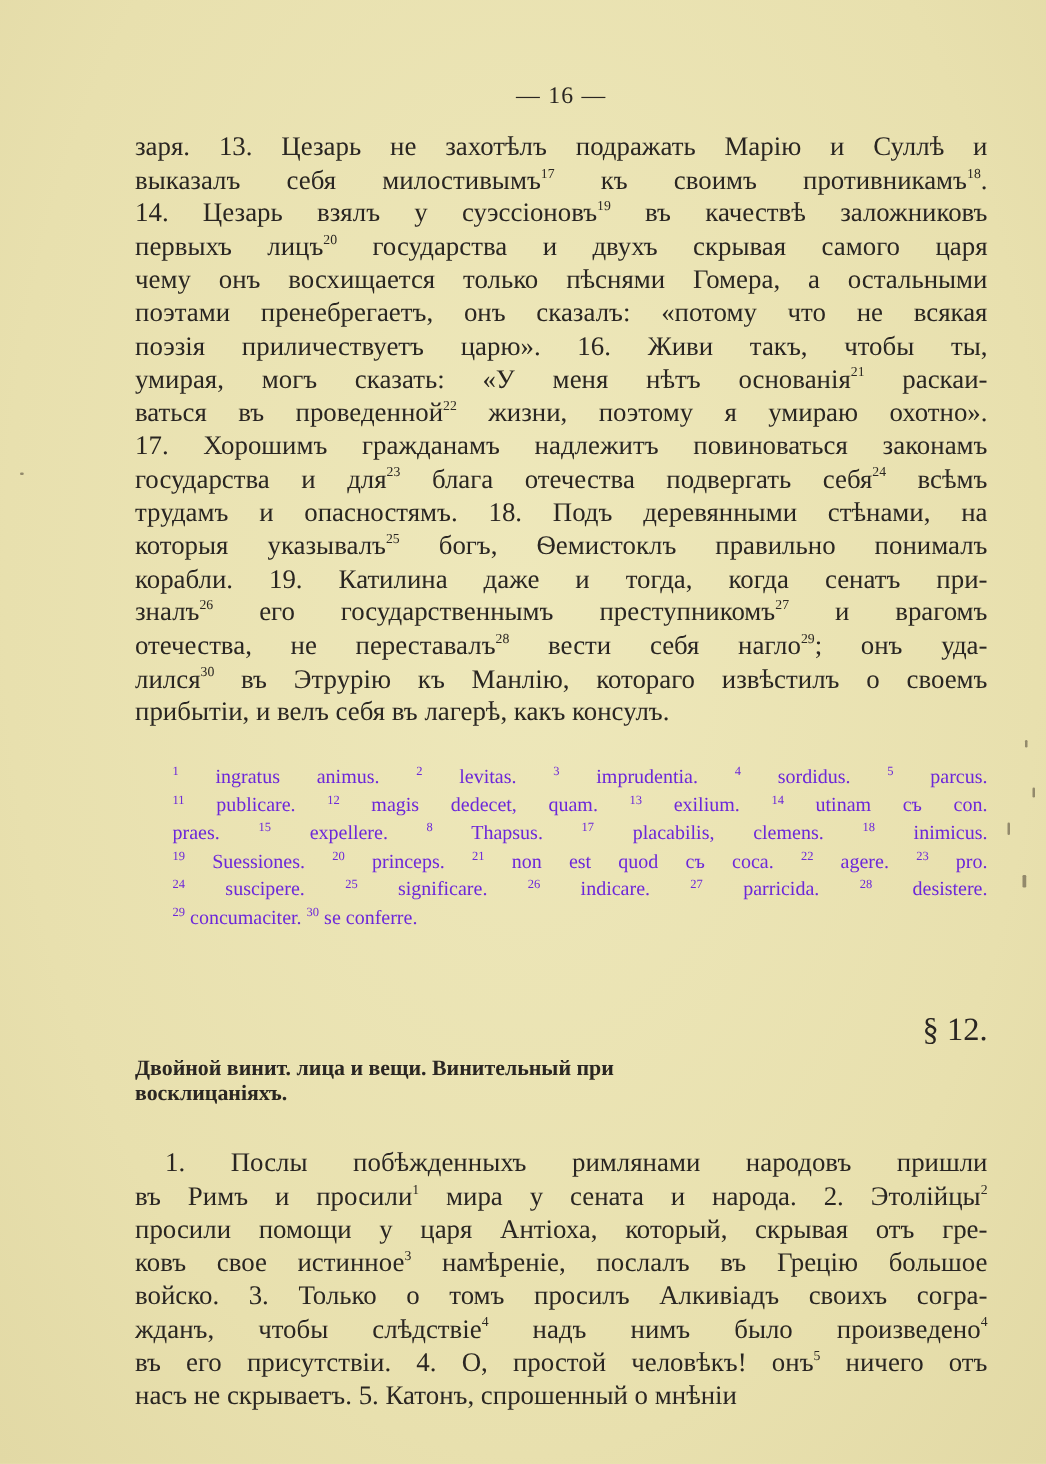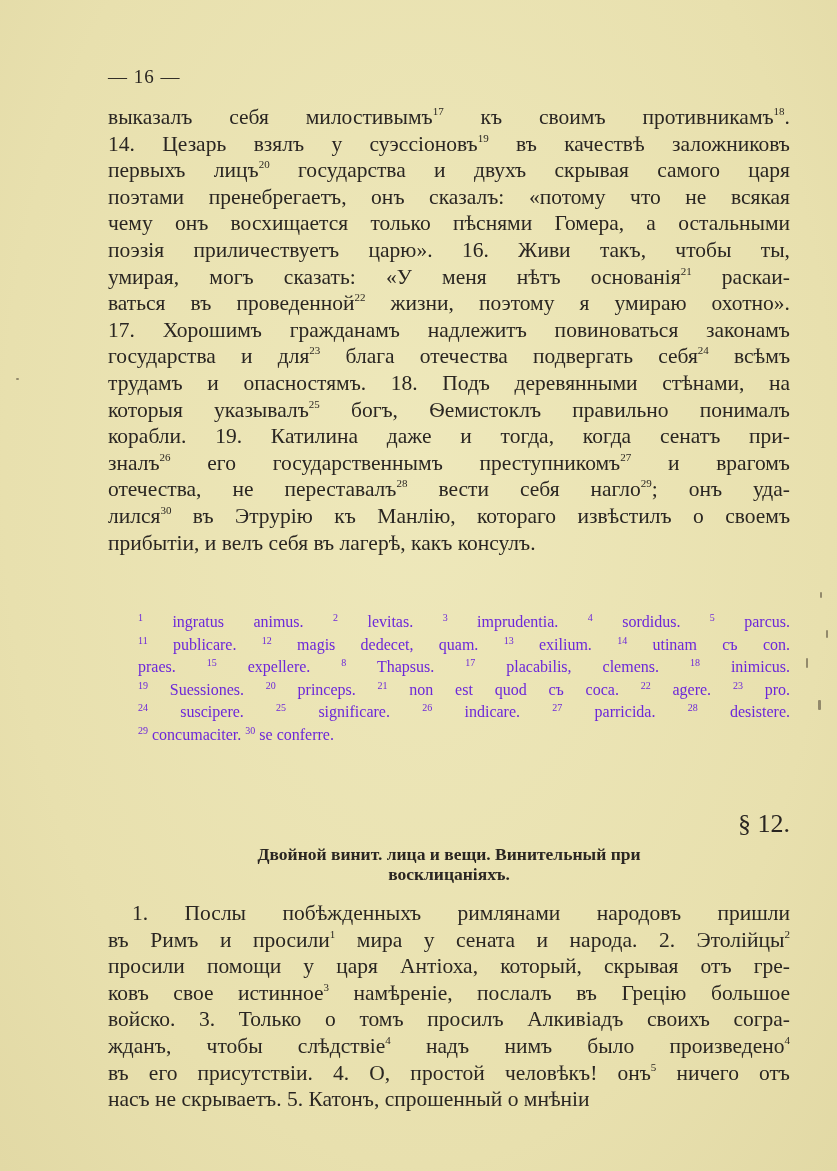--- a/index.html
+++ b/index.html
@@ -7,21 +7,21 @@
     width: 837px; height: 1171px; overflow: hidden;
     background: #ebe4b4;
     background-image: radial-gradient(ellipse at 50% 40%, #eee8bb 0%, #e8e0ae 70%, #e2d9a5 100%);
     font-family: "DejaVu Serif", "Liberation Serif", serif;
     color: #2a2622;
     position: relative;
   }
   .page { position: absolute; left: 108px; top: 0; width: 682px; }
   .page-number {
     position: absolute; left: 0; width: 682px; top: 66px;
-    font-size: 19px; letter-spacing: 1px;
+    text-align: center; font-size: 19px; letter-spacing: 1px;
     font-family: "Liberation Serif", serif;
   }
   .body-text {
     position: absolute; top: 104px; left: 0; width: 682px;
     font-family: "Liberation Serif", serif;
     font-size: 21.5px; line-height: 26.6px;
     text-align: justify; text-align-last: left;
   }
   .line { display: block; white-space: nowrap; text-align: justify; text-align-last: justify; }
   .line.last { text-align-last: left; }
@@ -31,43 +31,44 @@
     font-family: "Liberation Serif", serif;
     font-size: 16px; line-height: 22.5px; color: #6d28d9;
   }
   .footnotes .line sup { font-size: 10px; vertical-align: 6px; }
   .section-mark {
     position: absolute; top: 809px; left: 0; width: 682px;
     text-align: right; font-size: 26px; font-family: "Liberation Serif", serif;
   }
   .section-title {
     position: absolute; top: 844px; left: 0; width: 682px;
-    text-align: center; font-weight: bold; font-size: 17.5px; line-height: 20px;
+    font-weight: bold; font-size: 17.5px; line-height: 20px;
     font-family: "Liberation Serif", serif;
   }
   .body-text2 {
     position: absolute; top: 900px; left: 0; width: 682px;
     font-family: "Liberation Serif", serif;
     font-size: 21.5px; line-height: 26.6px;
   }
-  .indent { padding-left: 24px; }
+  .indent { padding-left: 24px; margin-top: 17px; }
   .speck { position: absolute; background: #5a5040; border-radius: 1px; opacity: .6; }
 </style>
 </head>
 <body>
 
 <div class="page">
   <div class="page-number">— 16 —</div>
 
   <div class="body-text" id="main-para">
+      <span class="line"><span>заря.   13. Цезарь не захотѣлъ подражать Марію и Суллѣ и</span></span>
       <span class="line"><span>выказалъ себя милостивымъ</span><sup>17</sup><span> къ своимъ противникамъ</span><sup>18</sup><span>.</span></span>
       <span class="line"><span>14. Цезарь взялъ у суэссіоновъ</span><sup>19</sup><span> въ качествѣ заложниковъ</span></span>
       <span class="line"><span>первыхъ лицъ</span><sup>20</sup><span> государства и двухъ скрывая самого царя</span></span>
+      <span class="line"><span>чему онъ восхищается только пѣснями Гомера, а остальными</span></span>
       <span class="line"><span>поэтами пренебрегаетъ, онъ сказалъ: «потому что не всякая</span></span>
-      <span class="line"><span>чему онъ восхищается только пѣснями Гомера, а остальными</span></span>
       <span class="line"><span>поэзія приличествуетъ царю».   16. Живи такъ, чтобы ты,</span></span>
       <span class="line"><span>умирая, могъ сказать: «У меня нѣтъ основанія</span><sup>21</sup><span> раскаи-</span></span>
       <span class="line"><span>ваться въ проведенной</span><sup>22</sup><span> жизни, поэтому я умираю охотно».</span></span>
       <span class="line"><span>17. Хорошимъ гражданамъ надлежитъ повиноваться законамъ</span></span>
       <span class="line"><span>государства и для</span><sup>23</sup><span> блага отечества подвергать себя</span><sup>24</sup><span> всѣмъ</span></span>
       <span class="line"><span>трудамъ и опасностямъ.  18. Подъ деревянными стѣнами, на</span></span>
       <span class="line"><span>которыя указывалъ</span><sup>25</sup><span> богъ, Ѳемистоклъ правильно понималъ</span></span>
       <span class="line"><span>корабли.   19. Катилина даже и тогда, когда сенатъ при-</span></span>
       <span class="line"><span>зналъ</span><sup>26</sup><span> его государственнымъ преступникомъ</span><sup>27</sup><span> и врагомъ</span></span>
       <span class="line"><span>отечества, не переставалъ</span><sup>28</sup><span> вести себя нагло</span><sup>29</sup><span>; онъ уда-</span></span>

